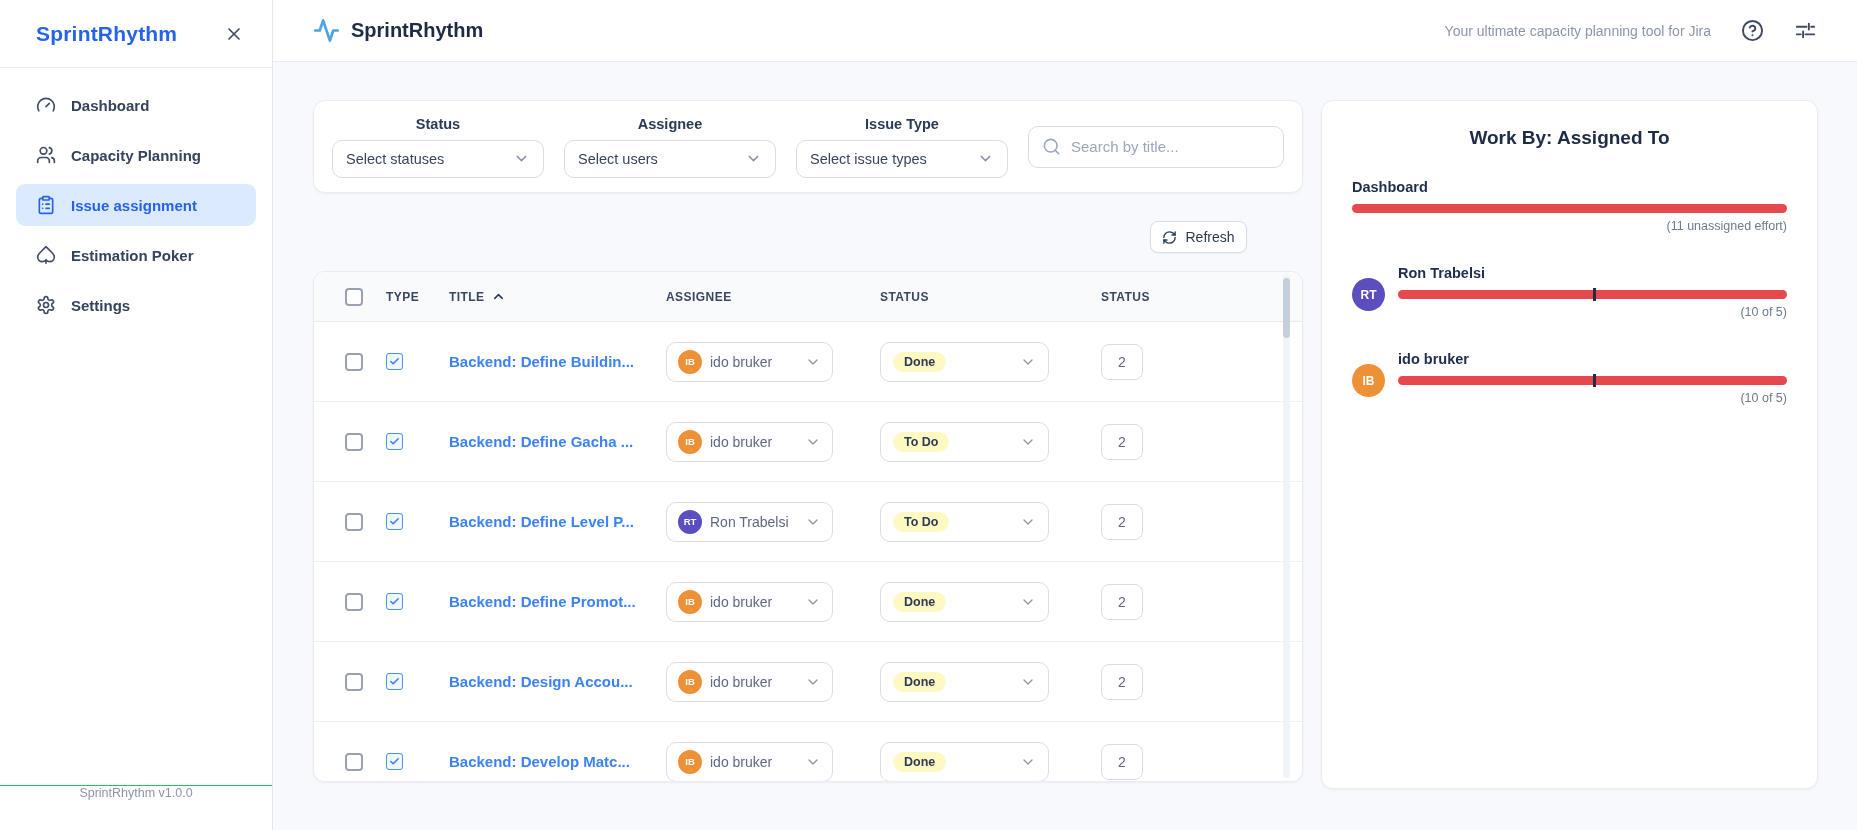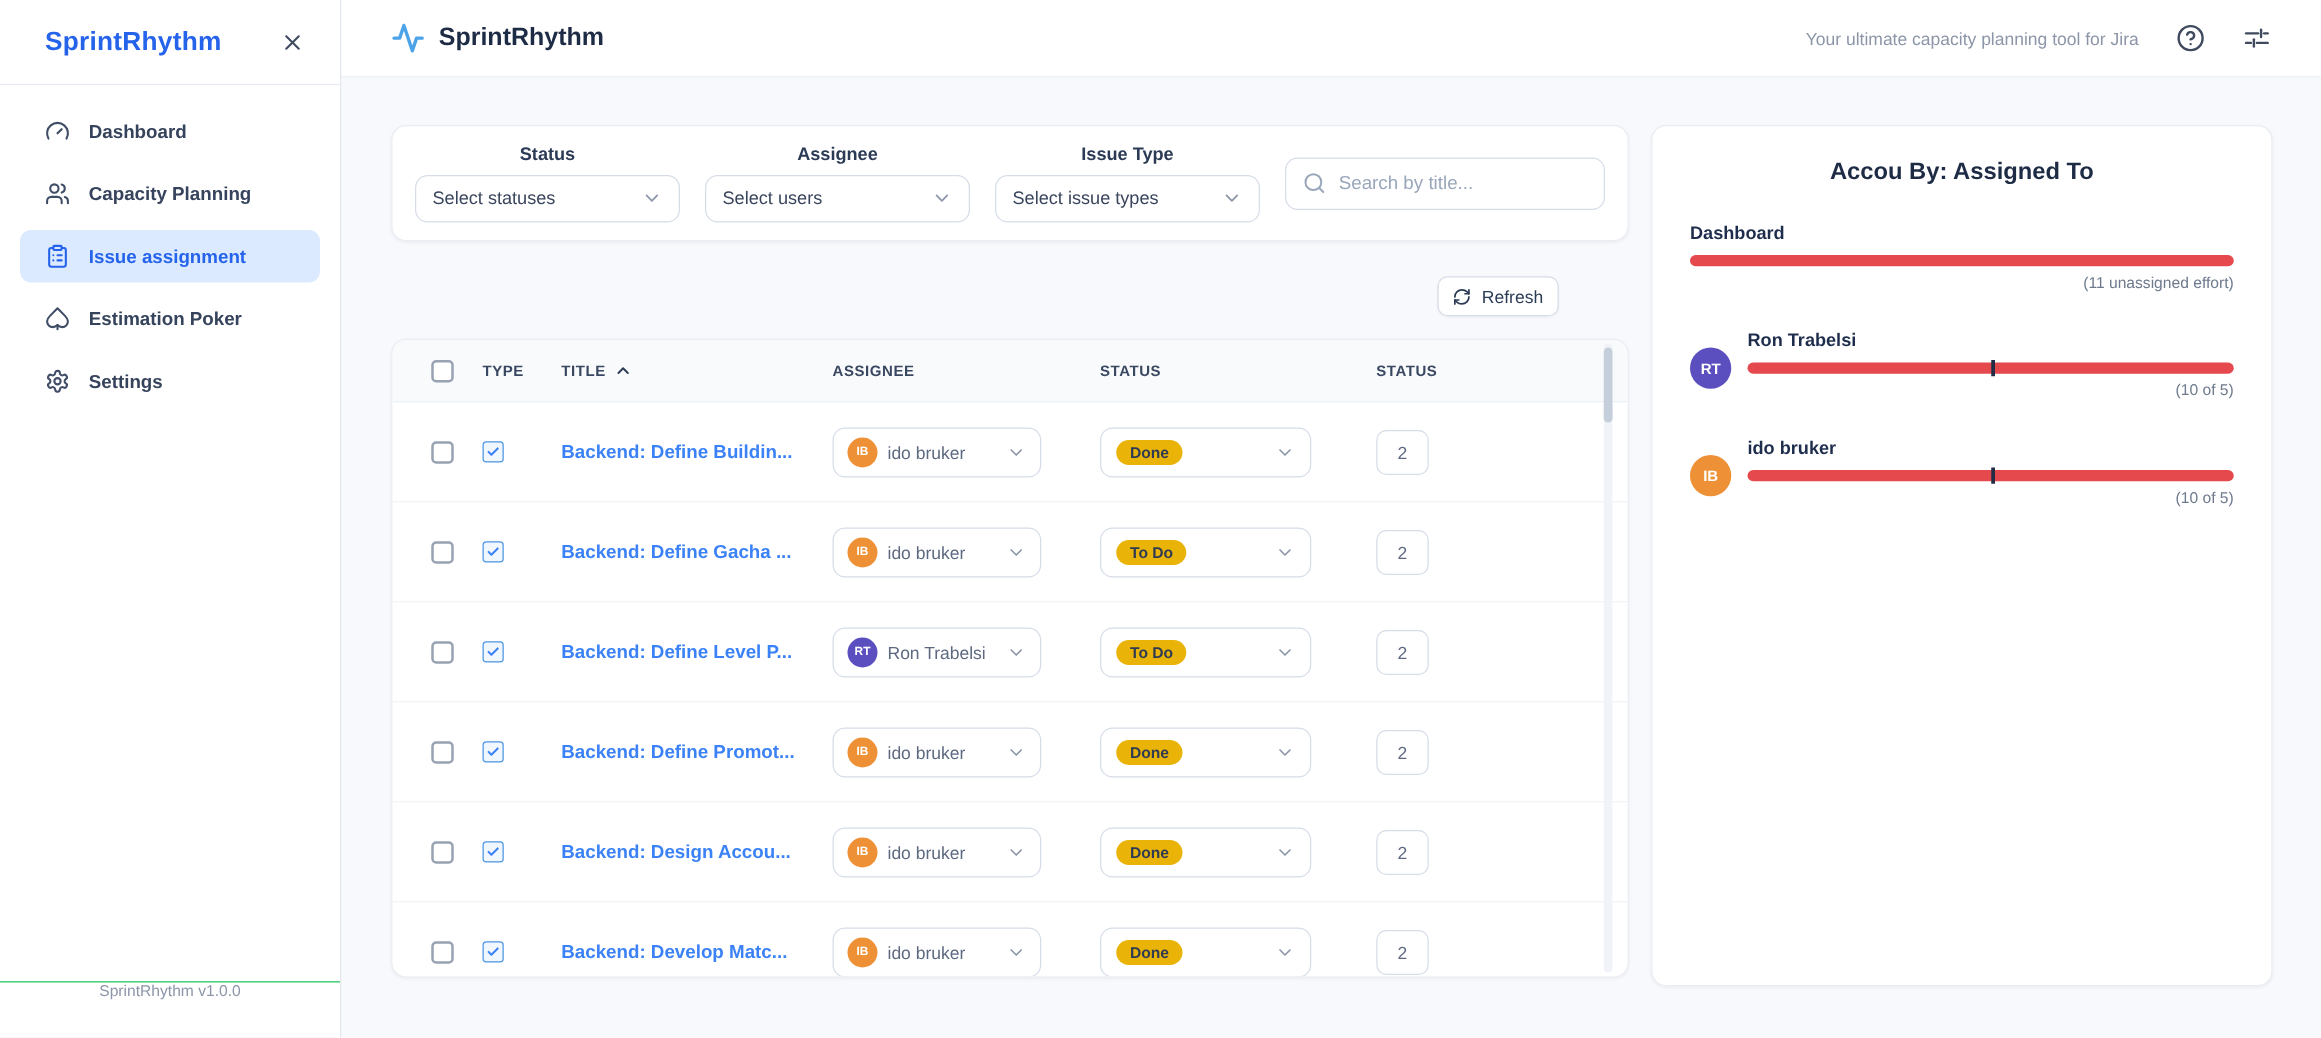--- a/index.html
+++ b/index.html
@@ -127,21 +127,21 @@
     color:#fff; font-size:9.5px; font-weight:700;
   }
   .avatar-orange { background:#ee9136; }
   .avatar-purple { background:#5b4fc0; }
   .status-select {
     width:169px; height:40px; border:1px solid #d6dde8; border-radius:10px;
     display:flex; align-items:center; justify-content:space-between;
     padding:0 12px; cursor:pointer; background:#fff;
   }
   .status-pill {
-    background:#eab308; border-radius:11px; padding:3px 11px;
+    background:#fef9c3; border-radius:11px; padding:3px 11px;
     font-size:12.5px; font-weight:700; color:#2f3b52;
   }
   .effort-input {
     width:42px; height:36px; border:1px solid #d6dde8; border-radius:8px;
     text-align:center; font-size:14px; color:#5d6980;
     font-family:"Liberation Sans", sans-serif; outline:none; background:#fff;
   }
   .scroll-track {
     position:absolute; top:3px; bottom:3px; right:12px; width:7px;
     background:#f0f3f7; border-radius:4px;
@@ -601,21 +601,21 @@
         <input class="effort-input" value="2" style="">
       </div>
   </div>
 
   <div class="scroll-track">
     <div class="scroll-thumb"></div>
   </div>
 </section>
 
 <section class="card right-panel">
-  <div class="panel-title">Accou By: Assigned To</div>
+  <div class="panel-title">Work By: Assigned To</div>
 
   <div class="unassigned-block">
     <div class="person-name">Dashboard</div>
     <div class="bar-wrap">
       <div class="bar" style="width:100%"></div>
     </div>
     <div class="bar-caption">(11 unassigned effort)</div>
   </div>
 
   <div class="person-block">

